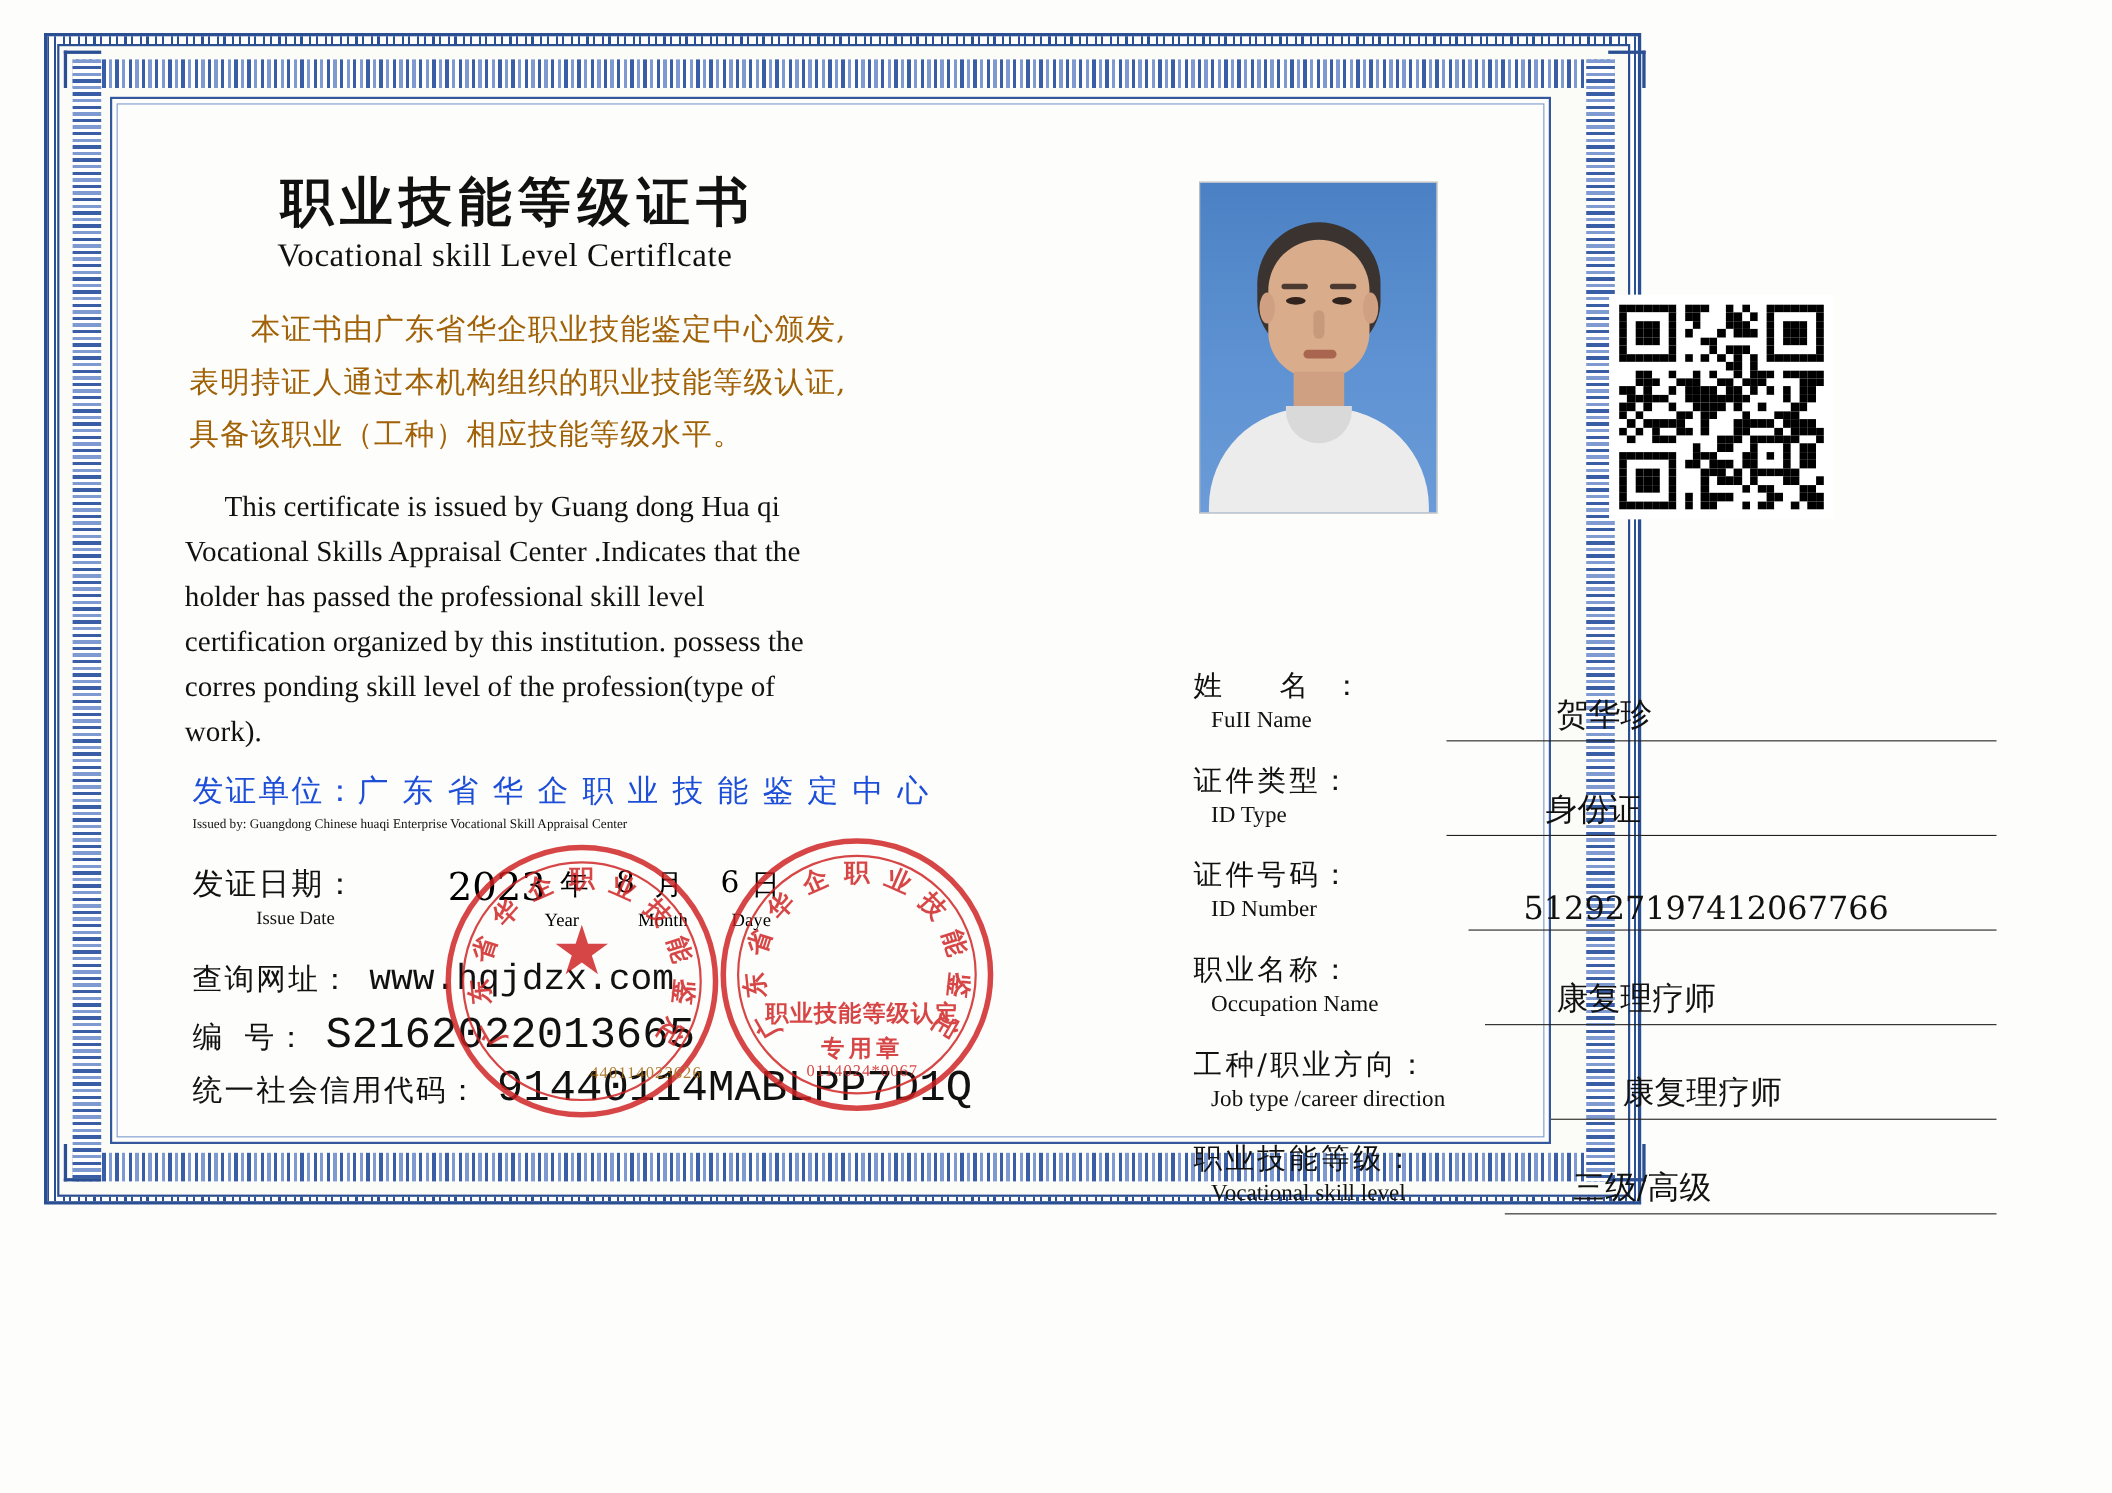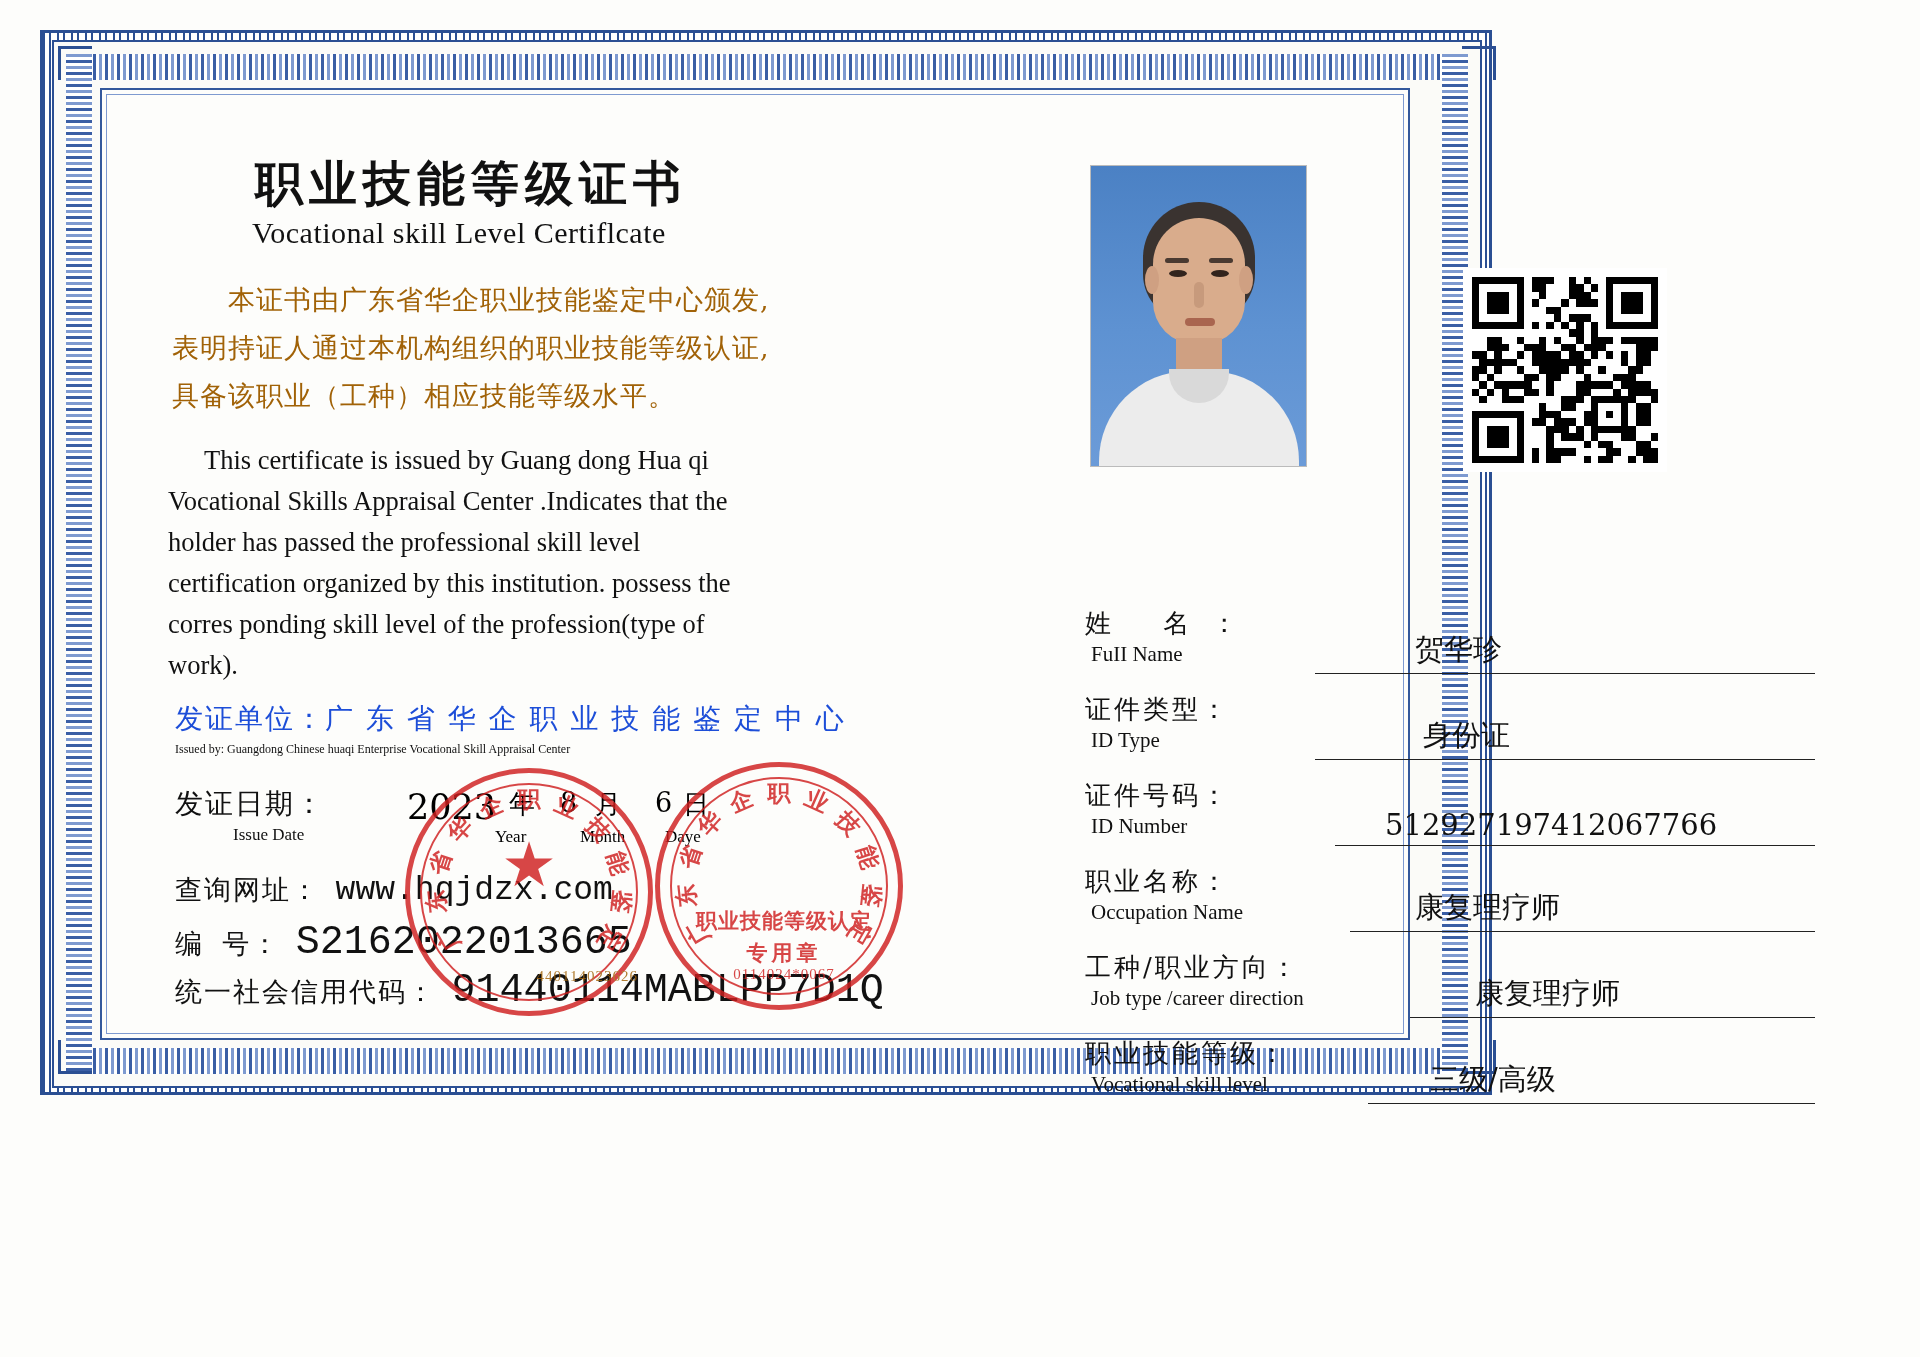--- a/index.html
+++ b/index.html
@@ -272,21 +272,21 @@
   }
   .f-label-cn {
     position: absolute; left: 0; top: 6px;
     font-family: "DejaVu Serif", serif;
     font-size: 26px;
     letter-spacing: 3px;
     color: #111;
     white-space: nowrap;
   }
   .f-label-en {
-    position: absolute; left: 6px; top: 42px;
+    position: absolute; left: 16px; top: 42px;
     font-size: 21px;
     color: #111;
     white-space: nowrap;
   }
   .f-value {
     position: absolute;
     bottom: 16px;
     font-family: "DejaVu Serif", serif;
     font-size: 29px;
     color: #111;
@@ -297,21 +297,21 @@
     bottom: 12px;
     height: 0;
     border-bottom: 1.5px solid #222;
   }
 
   .field.name    .f-label-cn { letter-spacing: 22px; }
   .field.name    .f-line  { left: 230px; width: 500px; }
   .field.name    .f-value { left: 330px; }
 
   .field.idtype  .f-line  { left: 230px; width: 500px; }
-  .field.idtype  .f-value { left: 338px; }
+  .field.idtype  .f-value { left: 320px; }
 
   .field.idnum   .f-line  { left: 250px; width: 480px; }
   .field.idnum   .f-value { left: 300px; }
 
   .field.occ     .f-line  { left: 265px; width: 465px; }
   .field.occ     .f-value { left: 330px; }
 
   .field.job     .f-line  { left: 325px; width: 405px; }
   .field.job     .f-value { left: 390px; }
 

